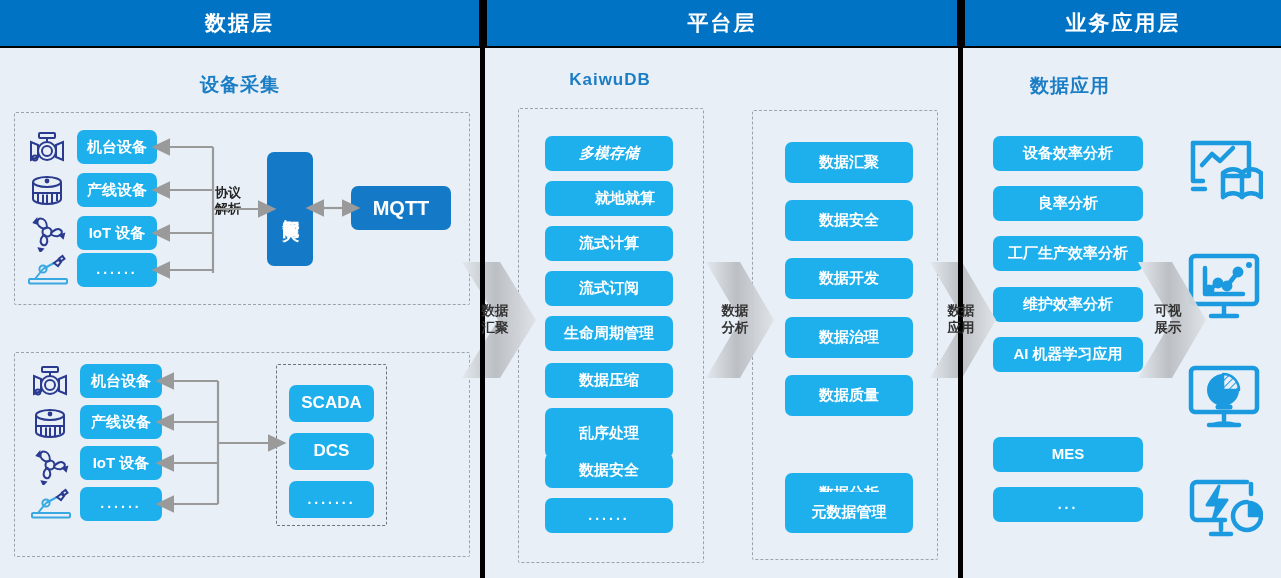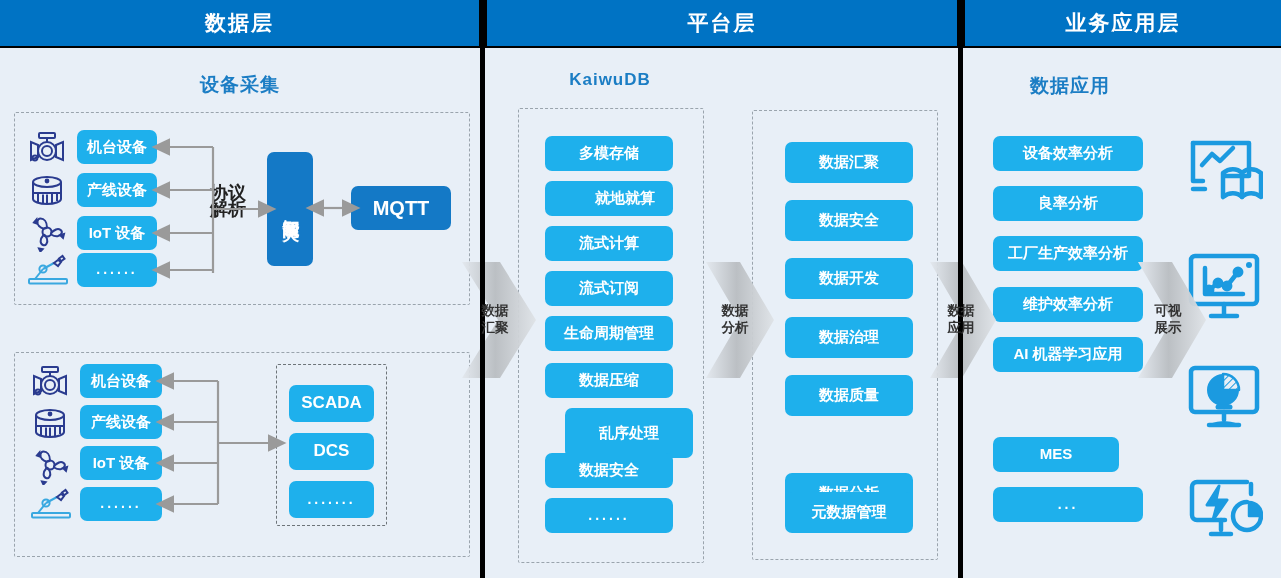--- a/index.html
+++ b/index.html
@@ -56,21 +56,21 @@
   .pill.v {
     writing-mode: vertical-rl; text-orientation: upright;
     letter-spacing: 2px; font-size: 17px;
   }
 
   
   .layer { position: absolute; left: 0; top: 0; width: 1281px; height: 578px; pointer-events: none; }
 
   
   .plainlbl {
-    position: absolute; color: #222; font-size: 18px; font-weight: bold;
+    position: absolute; color: #222; font-size: 13px; font-weight: bold;
     line-height: 16px; text-align: center;
   }
 
   
   .chev-lbl {
     position: absolute; color: #333; font-size: 13.5px; font-weight: bold;
     line-height: 17px; text-align: center; z-index: 6;
   }
 
   
@@ -216,48 +216,48 @@
   <div class="pill dots" style="left:80px; top:487px; width:82px; height:34px;">......</div>
 
   <div class="dashgrp gray" style="left:276px; top:364px; width:111px; height:162px;"></div>
   <div class="pill" style="left:289px; top:385px; width:85px; height:37px; font-size:17px;">SCADA</div>
   <div class="pill" style="left:289px; top:433px; width:85px; height:37px; font-size:17px;">DCS</div>
   <div class="pill dots" style="left:289px; top:481px; width:85px; height:37px;">.......</div>
 
   <div class="subtitle big" style="left:520px; top:70px; width:180px;">KaiwuDB</div>
   <div class="dashgrp" style="left:518px; top:108px; width:186px; height:455px;"></div>
 
-  <div class="pill" style="left:545px; top:136px; width:128px; height:35px;">多模存储</div>
+  <div class="pill" style="left:545px; top:136px; width:128px; height:35px;font-style:italic;">多模存储</div>
   <div class="pill" style="left:545px; top:181px; width:128px; height:35px;padding-left:32px;">就地就算</div>
   <div class="pill" style="left:545px; top:226px; width:128px; height:35px;">流式计算</div>
   <div class="pill" style="left:545px; top:271px; width:128px; height:35px;">流式订阅</div>
   <div class="pill" style="left:545px; top:316px; width:128px; height:35px;">生命周期管理</div>
   <div class="pill" style="left:545px; top:363px; width:128px; height:35px;">数据压缩</div>
-  <div class="pill" style="left:565px; top:408px; width:128px; height:50px;">乱序处理</div>
+  <div class="pill" style="left:545px; top:408px; width:128px; height:50px;">乱序处理</div>
   <div class="pill" style="left:545px; top:453px; width:128px; height:35px;">数据安全</div>
   <div class="pill dots" style="left:545px; top:498px; width:128px; height:35px;">......</div>
 
   <div class="dashgrp" style="left:752px; top:110px; width:186px; height:450px;"></div>
 
   <div class="pill" style="left:785px; top:142px; width:128px; height:41px;">数据汇聚</div>
   <div class="pill" style="left:785px; top:200px; width:128px; height:41px;">数据安全</div>
   <div class="pill" style="left:785px; top:258px; width:128px; height:41px;">数据开发</div>
   <div class="pill" style="left:785px; top:317px; width:128px; height:41px;">数据治理</div>
   <div class="pill" style="left:785px; top:375px; width:128px; height:41px;">数据质量</div>
   <div class="pill" style="left:785px; top:433px; width:128px; height:41px;margin-top:40px;">数据分析</div>
   <div class="pill" style="left:785px; top:492px; width:128px; height:41px;">元数据管理</div>
 
   <div class="subtitle" style="left:995px; top:76px; width:150px;">数据应用</div>
 
   <div class="pill" style="left:993px; top:136px; width:150px; height:35px;">设备效率分析</div>
   <div class="pill" style="left:993px; top:186px; width:150px; height:35px;">良率分析</div>
   <div class="pill" style="left:993px; top:236px; width:150px; height:35px;">工厂生产效率分析</div>
   <div class="pill" style="left:993px; top:287px; width:150px; height:35px;">维护效率分析</div>
   <div class="pill" style="left:993px; top:337px; width:150px; height:35px;">AI 机器学习应用</div>
-  <div class="pill" style="left:993px; top:437px; width:126px; height:35px;">MES</div>
+  <div class="pill" style="left:993px; top:437px; width:150px; height:35px;">MES</div>
   <div class="pill dots" style="left:993px; top:487px; width:150px; height:35px;">...</div>
 
   <div class="vizicon" style="left:1185px; top:133px;">
     <svg width="78" height="72" viewBox="0 0 78 72">
       <g fill="none" stroke="#1b9ae0" stroke-width="4.5" stroke-linecap="round" stroke-linejoin="round">
         <path d="M8 10h56v33H40"></path>
         <path d="M8 10v38h10"></path>
         <path d="M8 56h12"></path>
         <path d="M17 32l10-11 8 7 13-13"></path>
         <path d="M38 40c6-5 14-5 19 0 5-5 13-5 19 0v24c-6-5-14-5-19 0-5-5-13-5-19 0z"></path>

